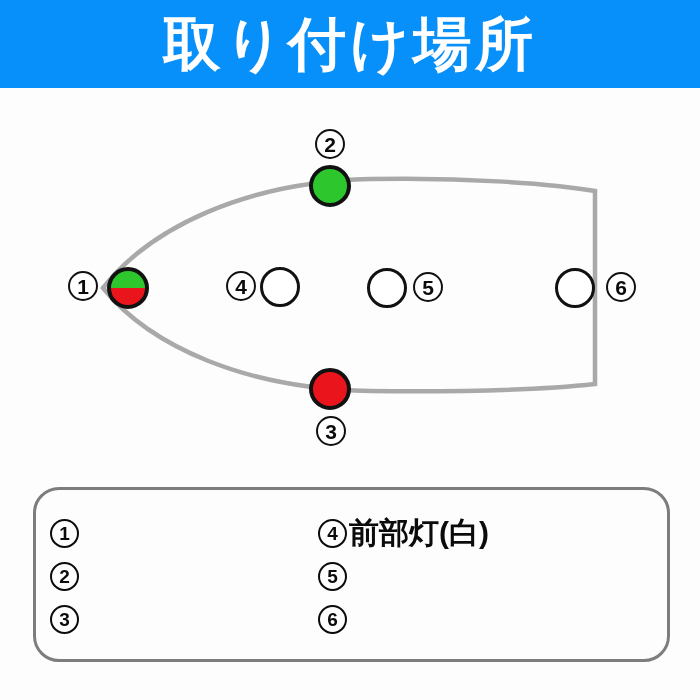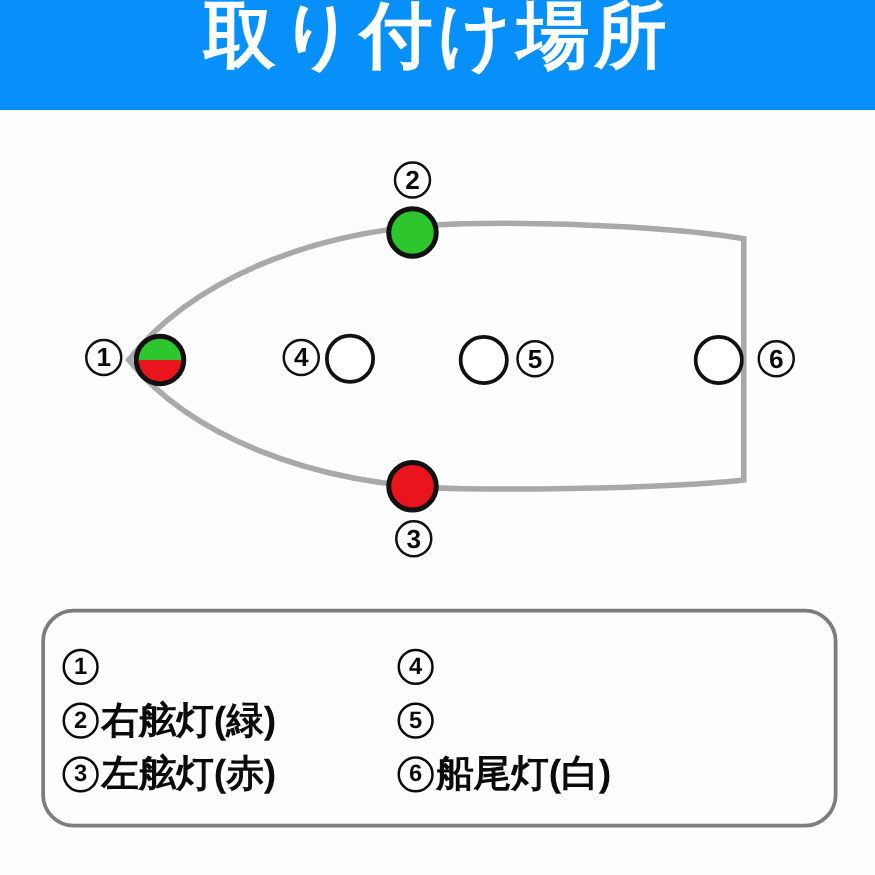--- a/index.html
+++ b/index.html
@@ -8,21 +8,21 @@
     width:700px;height:700px;
     margin:0 auto;
     background:#fdfdfd;
     overflow:hidden;
     font-family:"Liberation Sans","DejaVu Sans",sans-serif;
   }
   
   .header{
     position:absolute;left:0;top:0;width:700px;height:88px;
     background:var(--header-bg,#0890fa);
-    display:flex;justify-content:center;
+    display:flex;align-items:center;justify-content:center;
   }
   .header h1{
     margin:0;
     color:var(--title-color,#ffffff);
     font-size:58px;
     font-weight:900;
     letter-spacing:4px;
     line-height:1;
     white-space:nowrap;
   }
@@ -108,31 +108,29 @@
     <div class="badge" style="left:413px;top:272px;">5</div>
     <div class="badge" style="left:606px;top:272px;">6</div>
   </div>
 
   <div class="legend">
     <div class="legend-item">
       <span class="badge-sm">1</span>
     </div>
     <div class="legend-item">
       <span class="badge-sm">2</span>
-      <span>右舷灯(緑)</span>
     </div>
     <div class="legend-item">
       <span class="badge-sm">3</span>
-      <span>左舷灯(赤)</span>
     </div>
     <div class="legend-item">
       <span class="badge-sm">4</span>
+      <span>前部灯(白)</span>
     </div>
     <div class="legend-item">
       <span class="badge-sm">5</span>
     </div>
     <div class="legend-item">
       <span class="badge-sm">6</span>
-      <span>船尾灯(白)</span>
     </div>
   </div>
 
 </div>
 
 </body></html>

